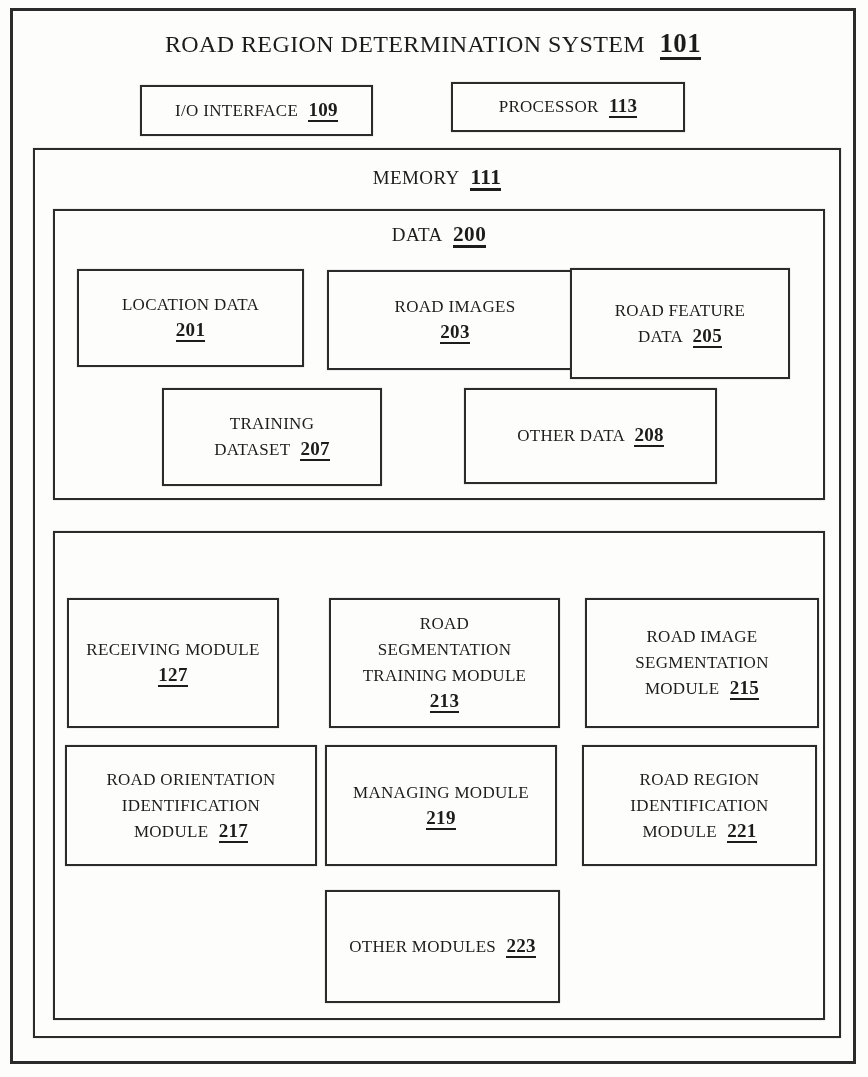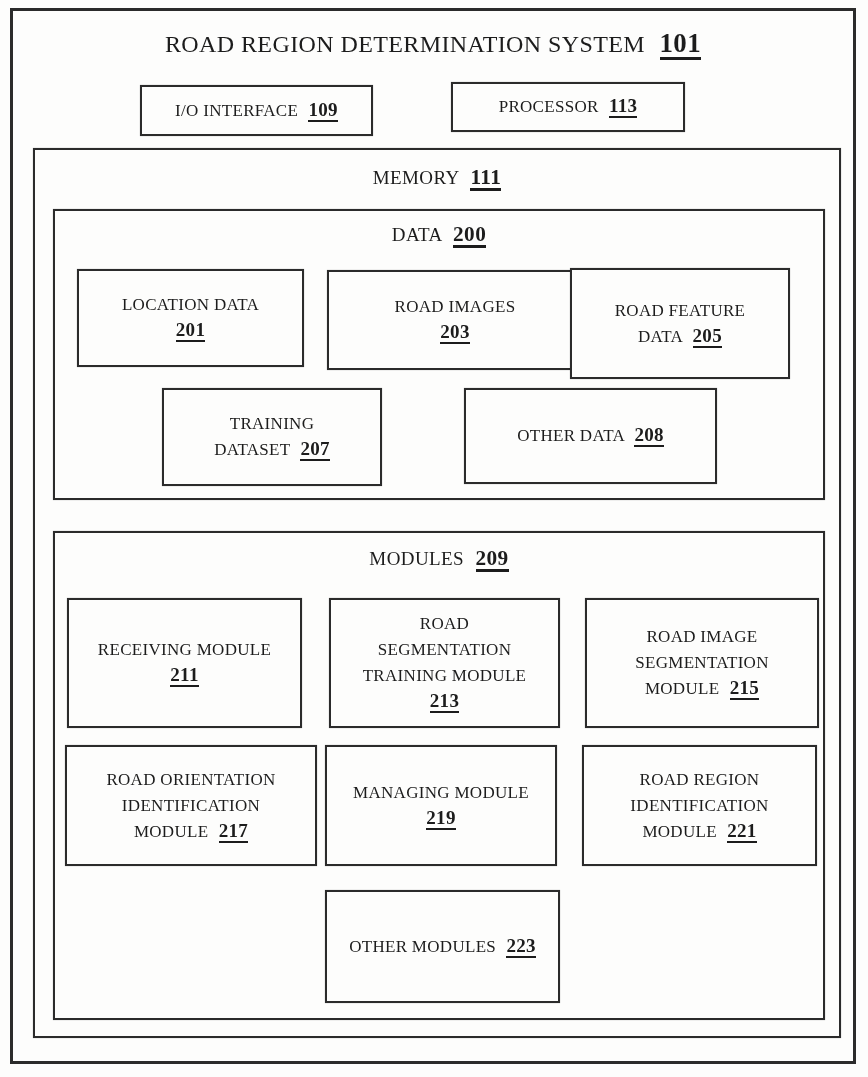--- a/index.html
+++ b/index.html
@@ -143,29 +143,25 @@
         <div class="lbl">
           <span class="lg">
             <span>OTHER DATA</span>
             <span class="ref">208</span>
           </span>
         </div>
       </div>
     </div>
 
     <div class="section" style="left:18px;top:381px;width:772px;height:489px;">
-      <div class="hdr" style="top:14px;">
-        <span>MODULES</span>
-        <span class="ref">209</span>
-      </div>
-
-      <div class="box" style="left:12px;top:65px;width:235px;height:130px;">
+
+      <div class="box" style="left:12px;top:65px;width:212px;height:130px;">
         <div class="lbl">
           <span class="ln">RECEIVING MODULE</span>
-          <span class="lg"><span class="ref">211</span></span>
+          <span class="lg"><span class="ref">127</span></span>
         </div>
       </div>
 
       <div class="box" style="left:274px;top:65px;width:231px;height:130px;">
         <div class="lbl">
           <span class="ln">ROAD</span>
           <span class="ln">SEGMENTATION</span>
           <span class="ln">TRAINING MODULE</span>
           <span class="lg"><span class="ref">213</span></span>
         </div>

